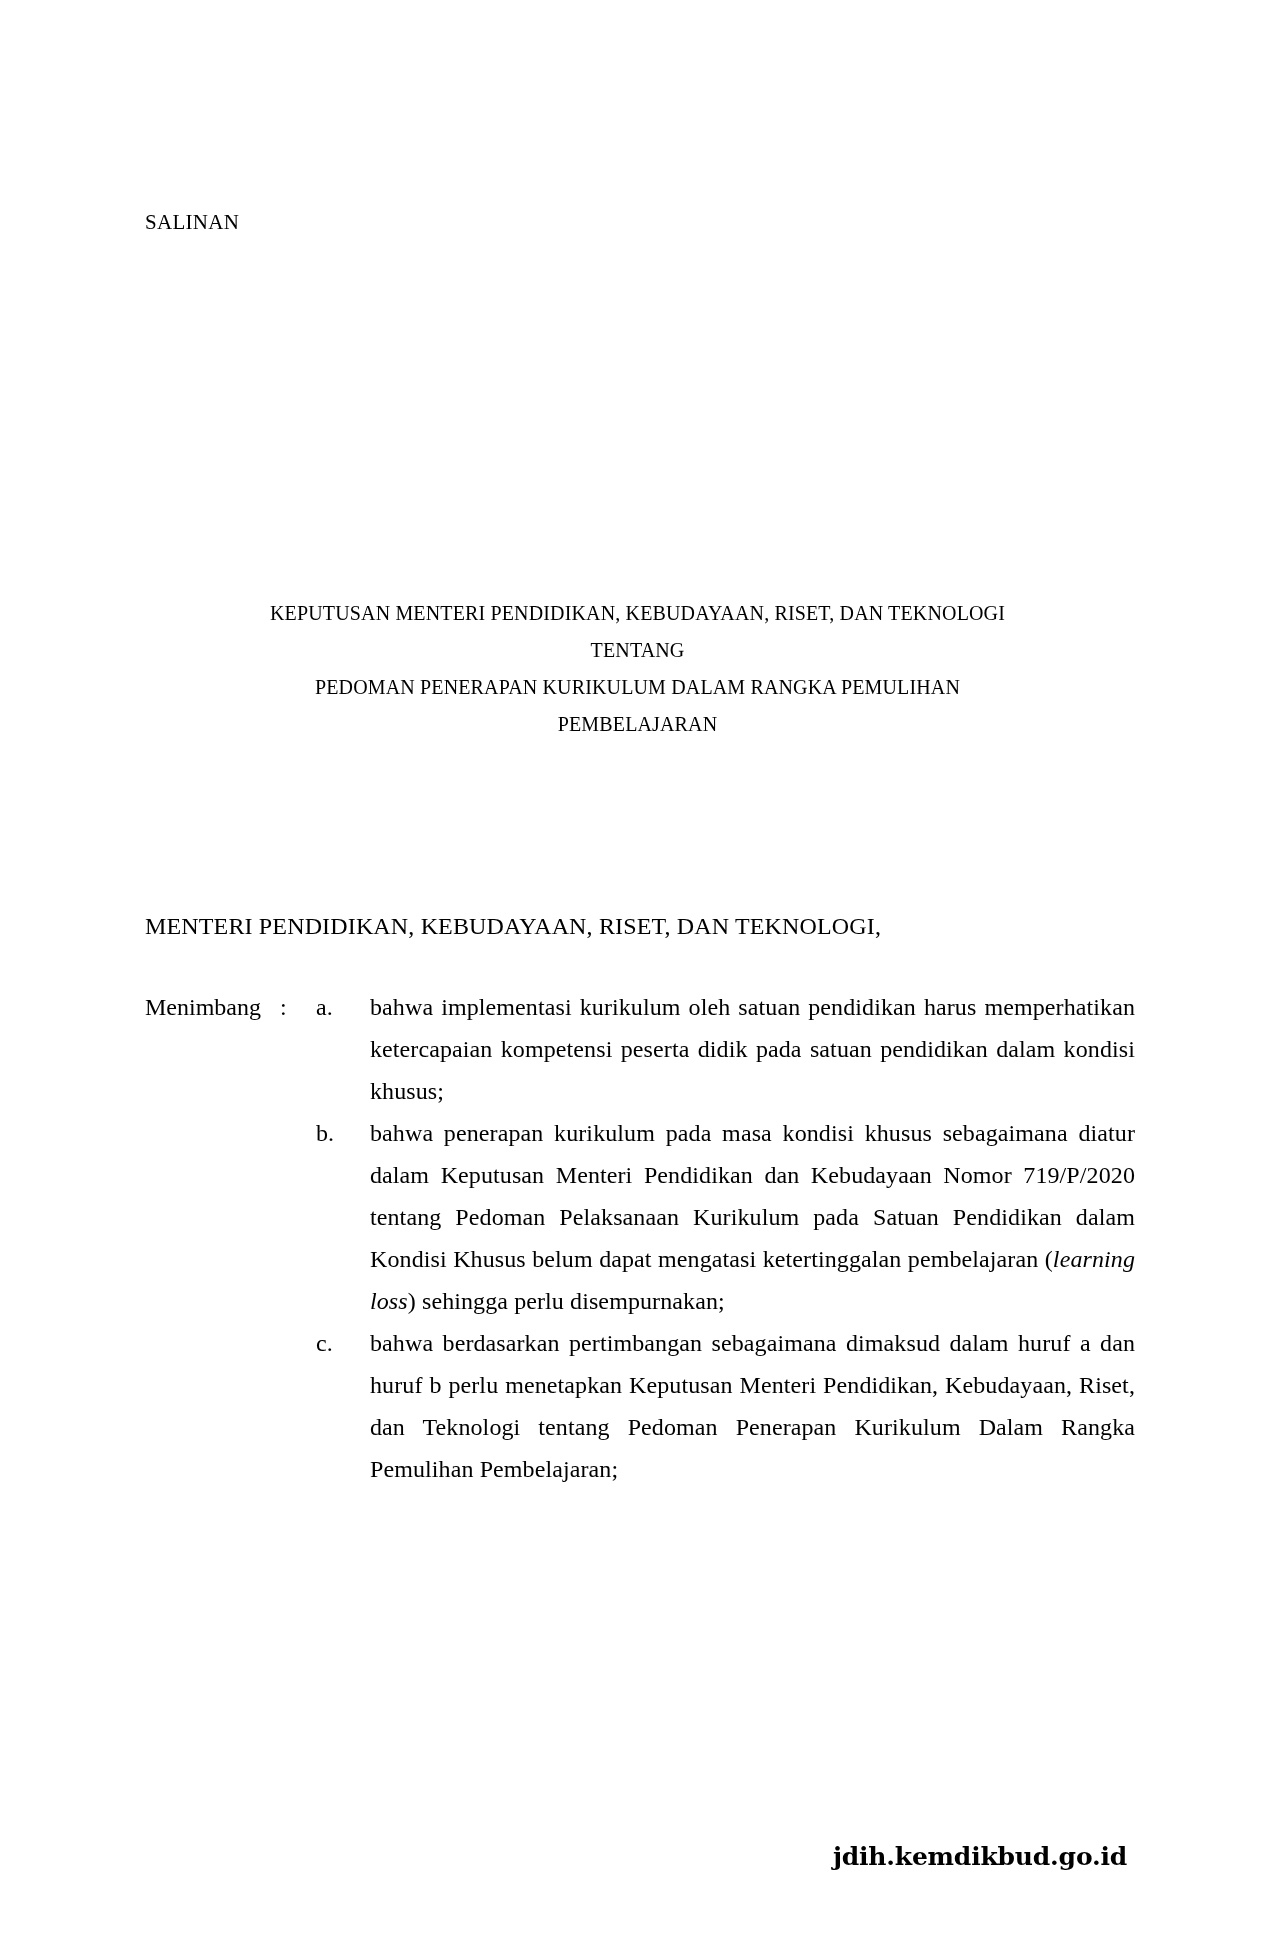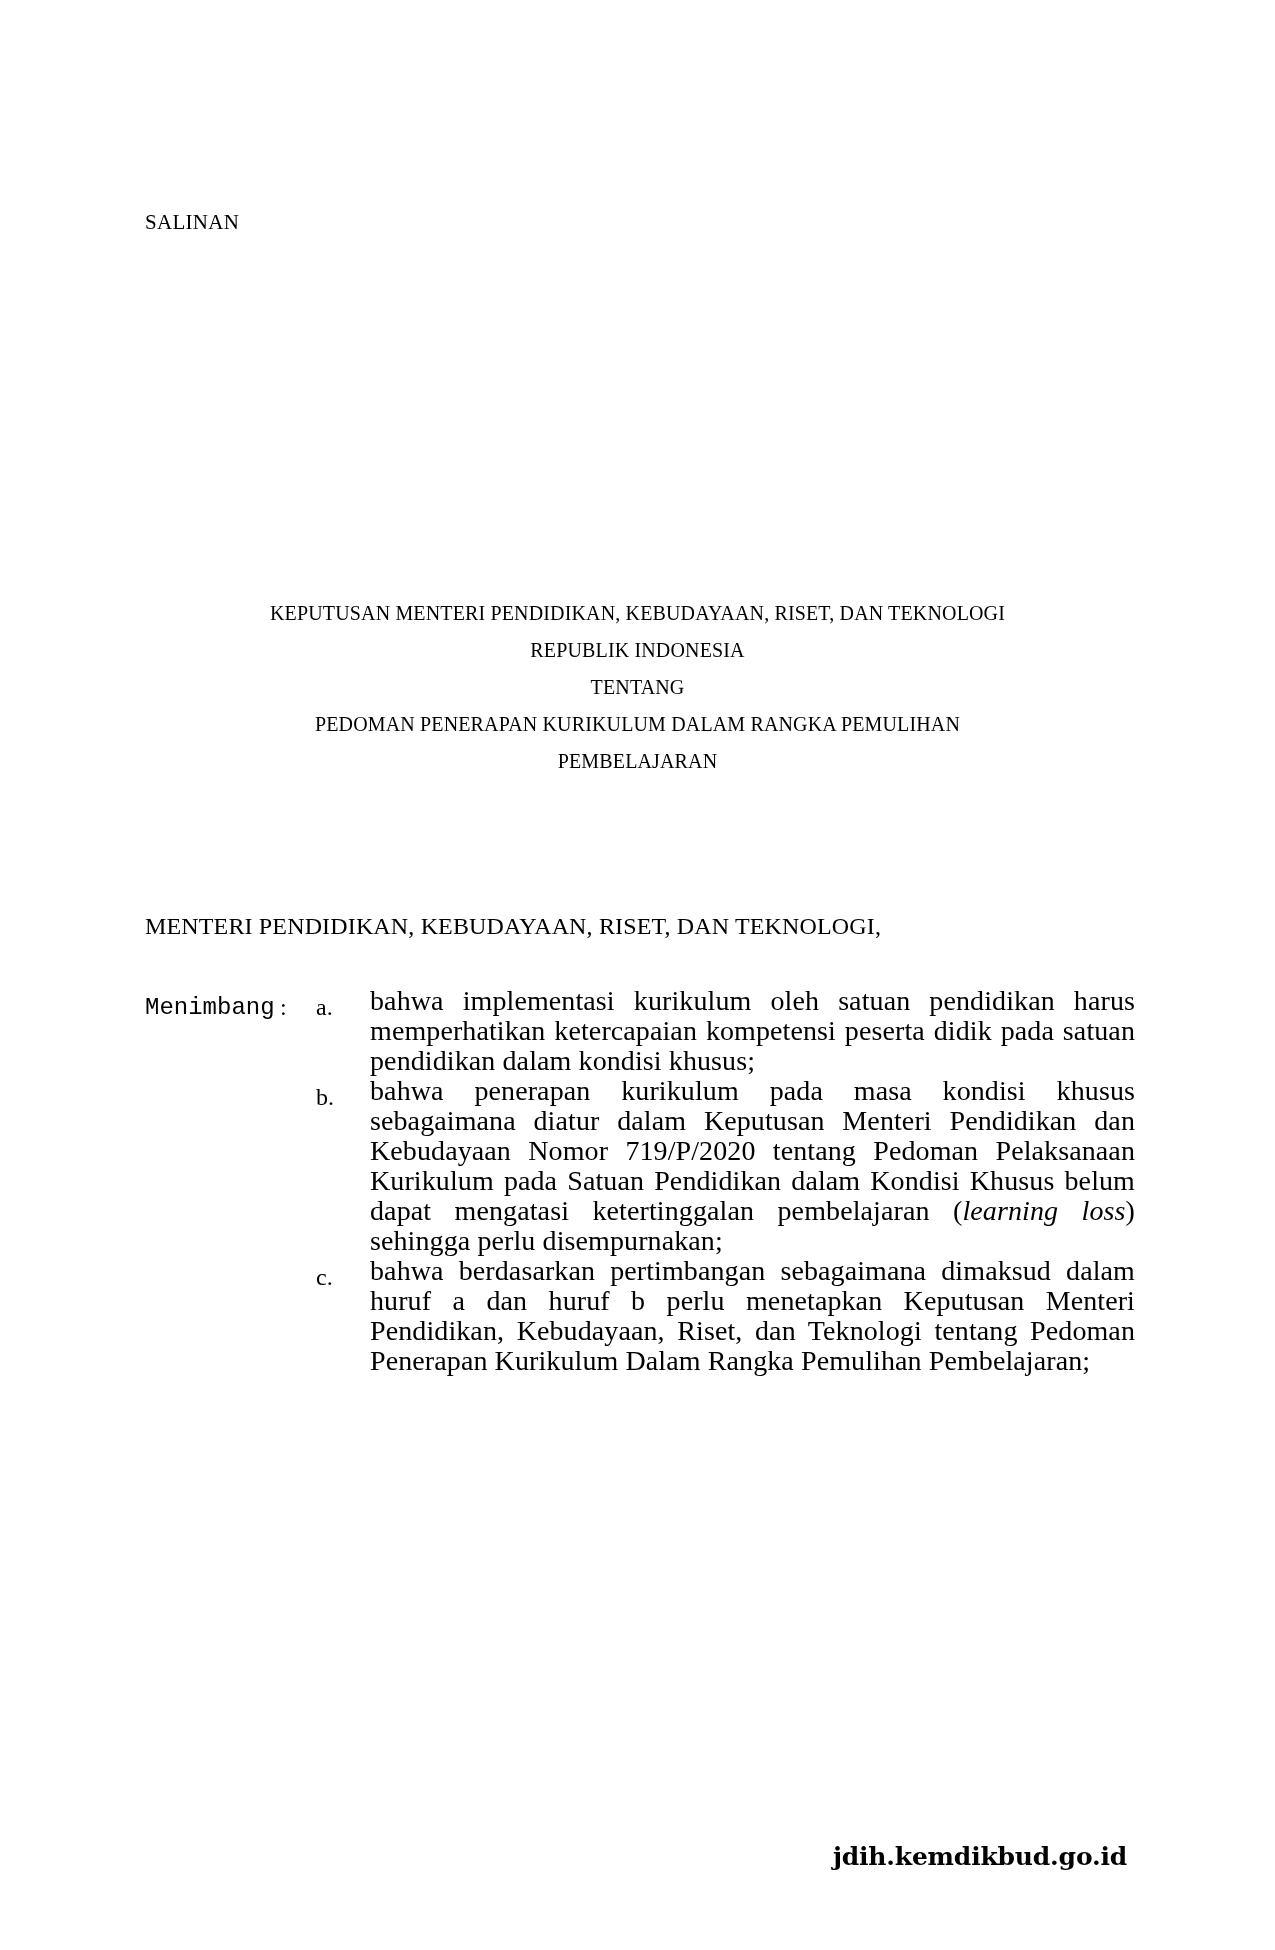--- a/index.html
+++ b/index.html
@@ -71,40 +71,39 @@
   .cons-row {
     display: flex;
     align-items: flex-start;
   }
 
   .cons-label {
     flex: 0 0 135px;
     font-size: 24px;
     line-height: 43px;
     white-space: nowrap;
-    font-family: Liberation Mono, monospace;
   }
   .cons-colon {
     flex: 0 0 28px;
     font-size: 24px;
     line-height: 43px;
     text-align: left;
   }
   .cons-marker {
     flex: 0 0 62px;
     font-size: 24px;
     line-height: 43px;
     text-align: left;
     padding-left: 8px;
     box-sizing: border-box;
   }
   .cons-text {
     flex: 1 1 auto;
-    font-size: 28px;
-    line-height: 30px;
+    font-size: 24px;
+    line-height: 42px;
     text-align: justify;
     text-justify: inter-word;
     letter-spacing: 0.1px;
     hyphens: none;
   }
   .cons-text em {
     font-style: italic;
   }
 
   .cons-row.sub .cons-label,
@@ -126,21 +125,20 @@
 </style>
 </head>
 <body>
 
 <div class="page">
 
   <div class="salinan">SALINAN</div>
 
   <div class="title-block">
     <div class="title-line">KEPUTUSAN MENTERI PENDIDIKAN, KEBUDAYAAN, RISET, DAN TEKNOLOGI</div>
-    <div class="title-line">REPUBLIK INDONESIA</div>
     <div class="title-line">TENTANG</div>
     <div class="title-line">PEDOMAN PENERAPAN KURIKULUM DALAM RANGKA PEMULIHAN</div>
     <div class="title-line">PEMBELAJARAN</div>
   </div>
 
   <div class="addressee">MENTERI PENDIDIKAN, KEBUDAYAAN, RISET, DAN TEKNOLOGI,</div>
 
   <div class="considering">
 
     <div class="cons-row">

